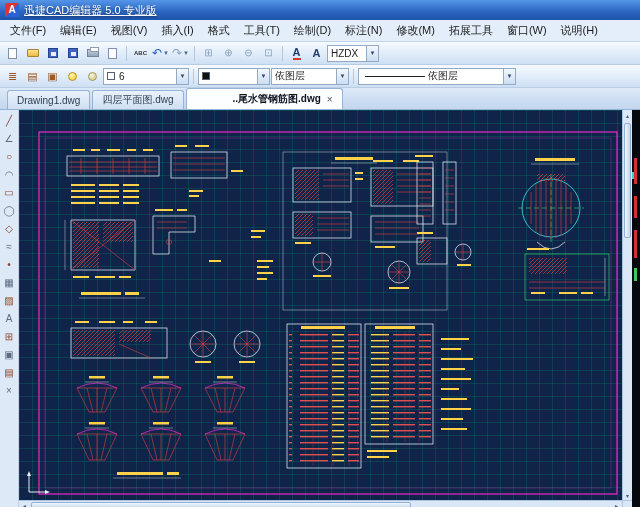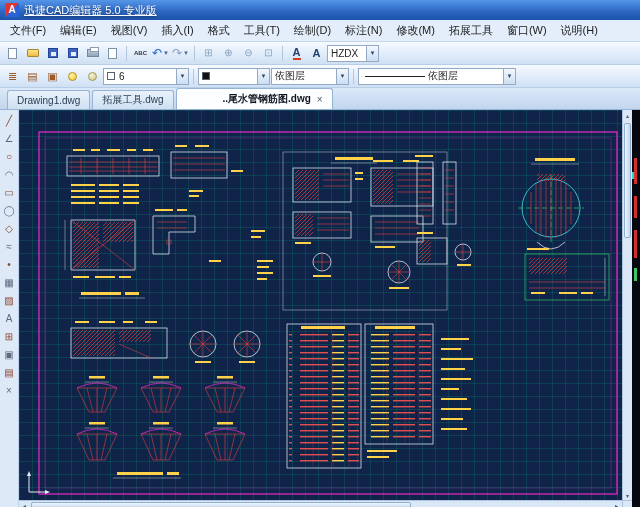--- a/index.html
+++ b/index.html
@@ -227,21 +227,21 @@
     <span>依图层</span>
     <span class="arrow">▼</span>
   </div>
 </div>
 
 <div class="tabbar">
   <div class="tab">
     <span>Drawing1.dwg</span>
   </div>
   <div class="tab">
-    <span>拓展工具.dwg</span>
+    <span>四层平面图.dwg</span>
   </div>
   <div class="tab active">
     <span>..尾水管钢筋图.dwg</span>
     <span class="tab-close">×</span>
   </div>
 </div>
 
 <div class="main">
 
   <div class="toolcol">

